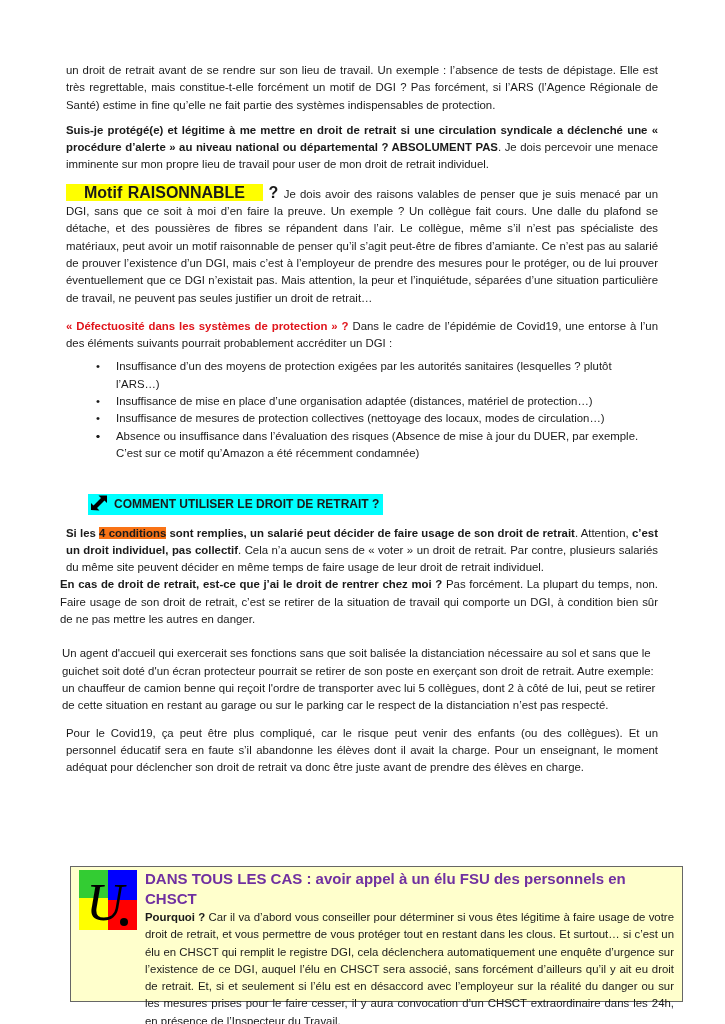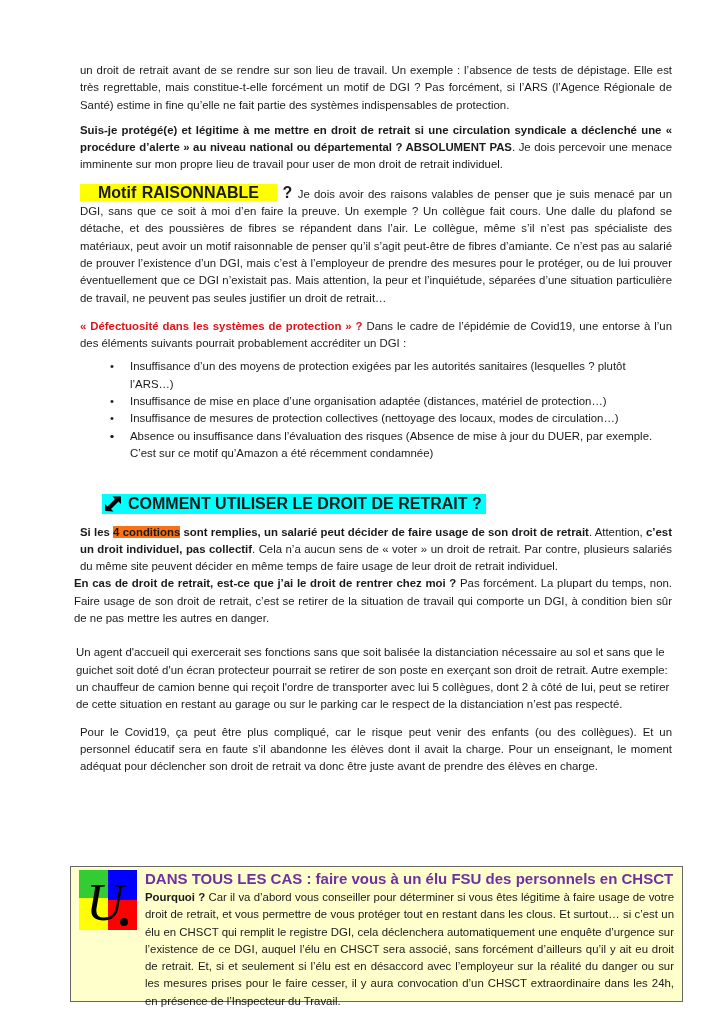--- a/index.html
+++ b/index.html
@@ -1,31 +1,31 @@
 <!DOCTYPE html>
 <html><head>
 <meta charset="utf-8">
 <style>
   html, body { margin: 0; padding: 0; background: #ffffff; }
   body { width: 725px; height: 1024px; position: relative; overflow: hidden;
          font-family: "Liberation Sans", sans-serif; color: #1a1a1a; }
-  .page { position: absolute; left: 80px; top: 62px; width: 592px; font-size: 11.4px; line-height: 17.3px; }
+  .page { position: absolute; left: 66px; top: 62px; width: 592px; font-size: 11.4px; line-height: 17.3px; }
   p { margin: 0; text-align: justify; }
   .gap { height: 8px; }
   .b { font-weight: bold; }
   .u { }
   .red { color: #e0141b; font-weight: bold; }
   .hl-yellow { background: #f97316; }
   .motif-title { font-size: 16px; font-weight: bold; background: #ffff00; padding: 0 18px; }
   .motif-q { font-size: 16px; font-weight: bold; }
   ul.bullets { list-style: none; margin: 6px 0 0 0; padding: 0 0 0 30px; }
   ul.bullets li { position: relative; padding-left: 20px; text-align: left; }
   ul.bullets li .dot { position: absolute; left: 0; top: 0; }
   .section-head { margin: 32px 0 10px 22px; display: inline-block; background: #00ffff;
-                  font-size: 16px; font-weight: bold; padding: 1px 4px 1px 2px; }
+                  font-size: 12px; font-weight: bold; padding: 1px 4px 1px 2px; }
   .section-head svg { vertical-align: -3px; margin-right: 6px; }
   .box { position: absolute; left: 70px; top: 866px; width: 613px; height: 136px; box-sizing: border-box;
          background: #ffffcc; border: 1px solid #666; padding: 2px 8px 4px 8px; font-size: 11.4px; line-height: 17.3px; }
   .box-logo { position: absolute; left: 8px; top: 3px; width: 58px; height: 60px; }
   .box-title { margin-left: 66px; font-size: 15px; font-weight: bold; color: #7030a0; line-height: 20px; }
   .box-text { text-align: justify; }
 </style>
 </head>
 <body>
 
@@ -68,15 +68,15 @@
 
 <div class="box">
   <svg class="box-logo" viewBox="0 0 58 60">
     <rect x="0" y="0" width="29" height="28" fill="#33cc33"></rect>
     <rect x="29" y="0" width="29" height="30" fill="#0000ff"></rect>
     <rect x="0" y="28" width="29" height="32" fill="#ffff00"></rect>
     <rect x="29" y="30" width="29" height="30" fill="#ff0000"></rect>
     <text x="26" y="50" text-anchor="middle" font-family="Liberation Serif, serif" font-style="italic" font-size="52" fill="#000">U</text>
     <circle cx="45" cy="52" r="4" fill="#000"></circle>
   </svg>
-  <div class="box-title">DANS TOUS LES CAS : faire vous à un élu FSU des personnels en CHSCT</div>
+  <div class="box-title">DANS TOUS LES CAS : avoir appel à un élu FSU des personnels en CHSCT</div>
   <div class="box-text" style="margin-left:66px;"><span class="b">Pourquoi ?</span><span> Car </span><span class="u">il va d’abord vous conseiller pour déterminer si vous êtes légitime à faire usage de votre droit de retrait</span><span>, et vous permettre de vous protéger tout en restant dans les clous. Et surtout… si c’est un élu en CHSCT qui remplit le registre DGI, </span><span class="u">cela déclenchera automatiquement une enquête d’urgence sur l’existence de ce DGI</span><span>, auquel l’élu en CHSCT sera associé, sans forcément d’ailleurs qu’il y ait eu droit de retrait. Et, si et seulement si l’élu est en désaccord avec l’employeur sur la réalité du danger ou sur les mesures prises pour le faire cesser, il y aura convocation d’un CHSCT extraordinaire dans les 24h, en présence de l’Inspecteur du Travail.</span></div>
 </div>
 
 </body></html>

